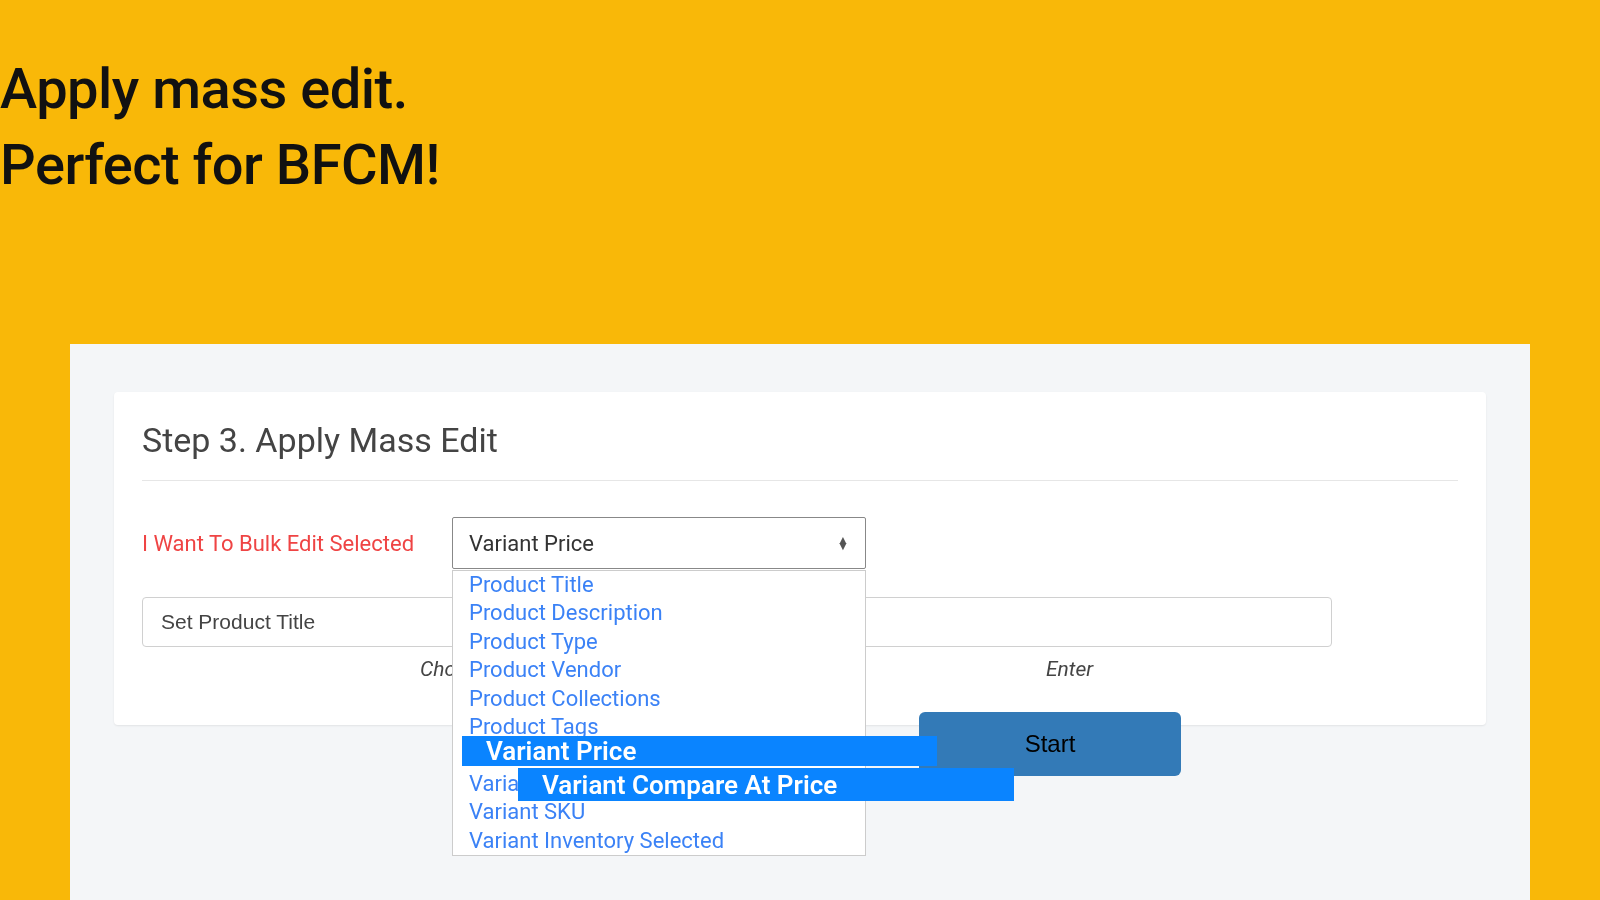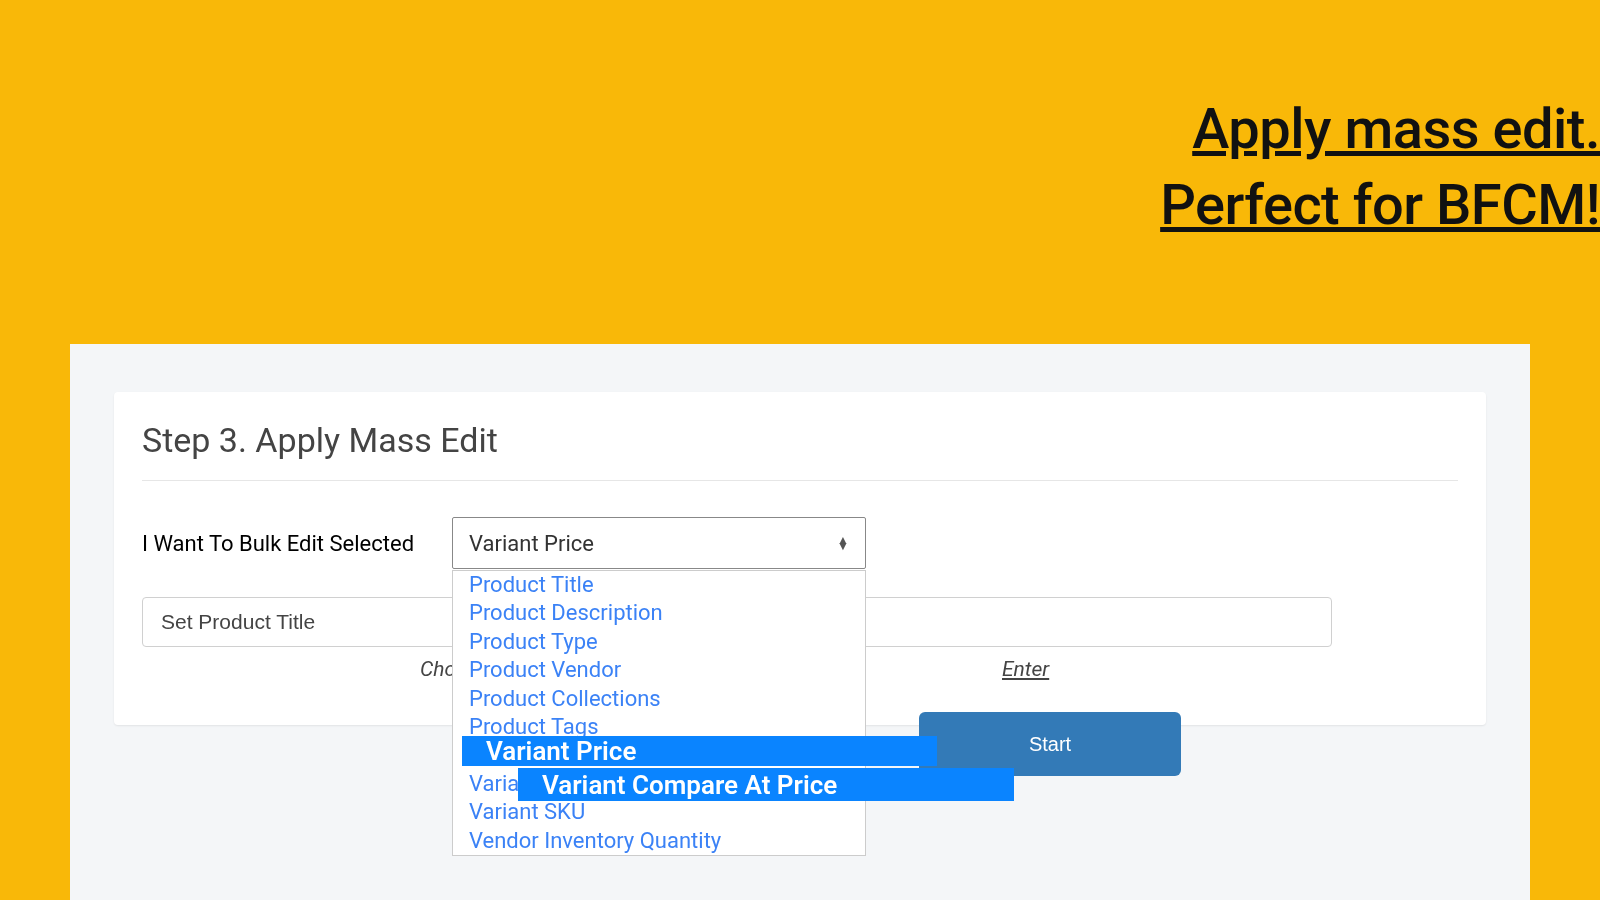--- a/index.html
+++ b/index.html
@@ -4,24 +4,23 @@
 <style>
   * { box-sizing: border-box; margin: 0; padding: 0; }
   body {
     width: 1600px;
     height: 900px;
     background: #f9b808;
     font-family: -apple-system, BlinkMacSystemFont, "Segoe UI", Roboto, "Helvetica Neue", Arial, sans-serif;
     overflow: hidden;
   }
   .headline {
-    text-align: right;
-    padding-top: 92px;
+    text-align: left;
+    padding-top: 52px;
     color: #111;
-    text-decoration: underline;
   }
   .headline h1 {
     font-size: 56px;
     font-weight: 500;
     line-height: 1.35;
     letter-spacing: -0.5px;
   }
   .panel-outer {
     position: absolute;
     left: 70px;
@@ -45,21 +44,21 @@
     padding-bottom: 20px;
     border-bottom: 1px solid #e6e6e6;
   }
   .row {
     display: flex;
     align-items: center;
     margin-top: 36px;
   }
   .label {
     font-size: 22px;
-    color: #000000;
+    color: #ef4444;
     width: 310px;
     flex-shrink: 0;
   }
   .select-box {
     position: relative;
     width: 414px;
   }
   .select-display {
     border: 1px solid #888;
     border-radius: 2px;
@@ -108,32 +107,32 @@
   }
   .hints {
     margin-top: 10px;
     font-size: 21px;
     font-style: italic;
     color: #444;
     position: relative;
     height: 28px;
   }
   .hint-choose { position: absolute; left: 278px; }
-  .hint-enter  { position: absolute; left: 860px; text-decoration: underline; }
+  .hint-enter  { position: absolute; left: 904px; }
   .start-button {
     position: absolute;
     left: 805px;
     top: 320px;
     width: 262px;
     height: 64px;
     background: #337ab7;
-    color: #ffffff;
+    color: #000000;
     border: none;
     border-radius: 6px;
-    font-size: 20px;
+    font-size: 24px;
     z-index: 5;
   }
   .highlight-1 {
     position: absolute;
     left: 348px;
     top: 344px;
     width: 475px;
     height: 30px;
     background: #0a84ff;
     color: #fff;
@@ -188,21 +187,21 @@
         <div class="dropdown-list">
           <div class="dropdown-item">Product Title</div>
           <div class="dropdown-item">Product Description</div>
           <div class="dropdown-item">Product Type</div>
           <div class="dropdown-item">Product Vendor</div>
           <div class="dropdown-item">Product Collections</div>
           <div class="dropdown-item">Product Tags</div>
           <div class="dropdown-item">Variant Price</div>
           <div class="dropdown-item">Variant Compare At Price</div>
           <div class="dropdown-item">Variant SKU</div>
-          <div class="dropdown-item">Vendor Inventory Quantity</div>
+          <div class="dropdown-item">Variant Inventory Selected</div>
         </div>
       </div>
     </div>
 
     <div class="row row2">
       <input class="text-input" type="text" value="Set Product Title" style="">
     </div>
 
     <div class="hints">
       <span class="hint-choose">Choo</span>

